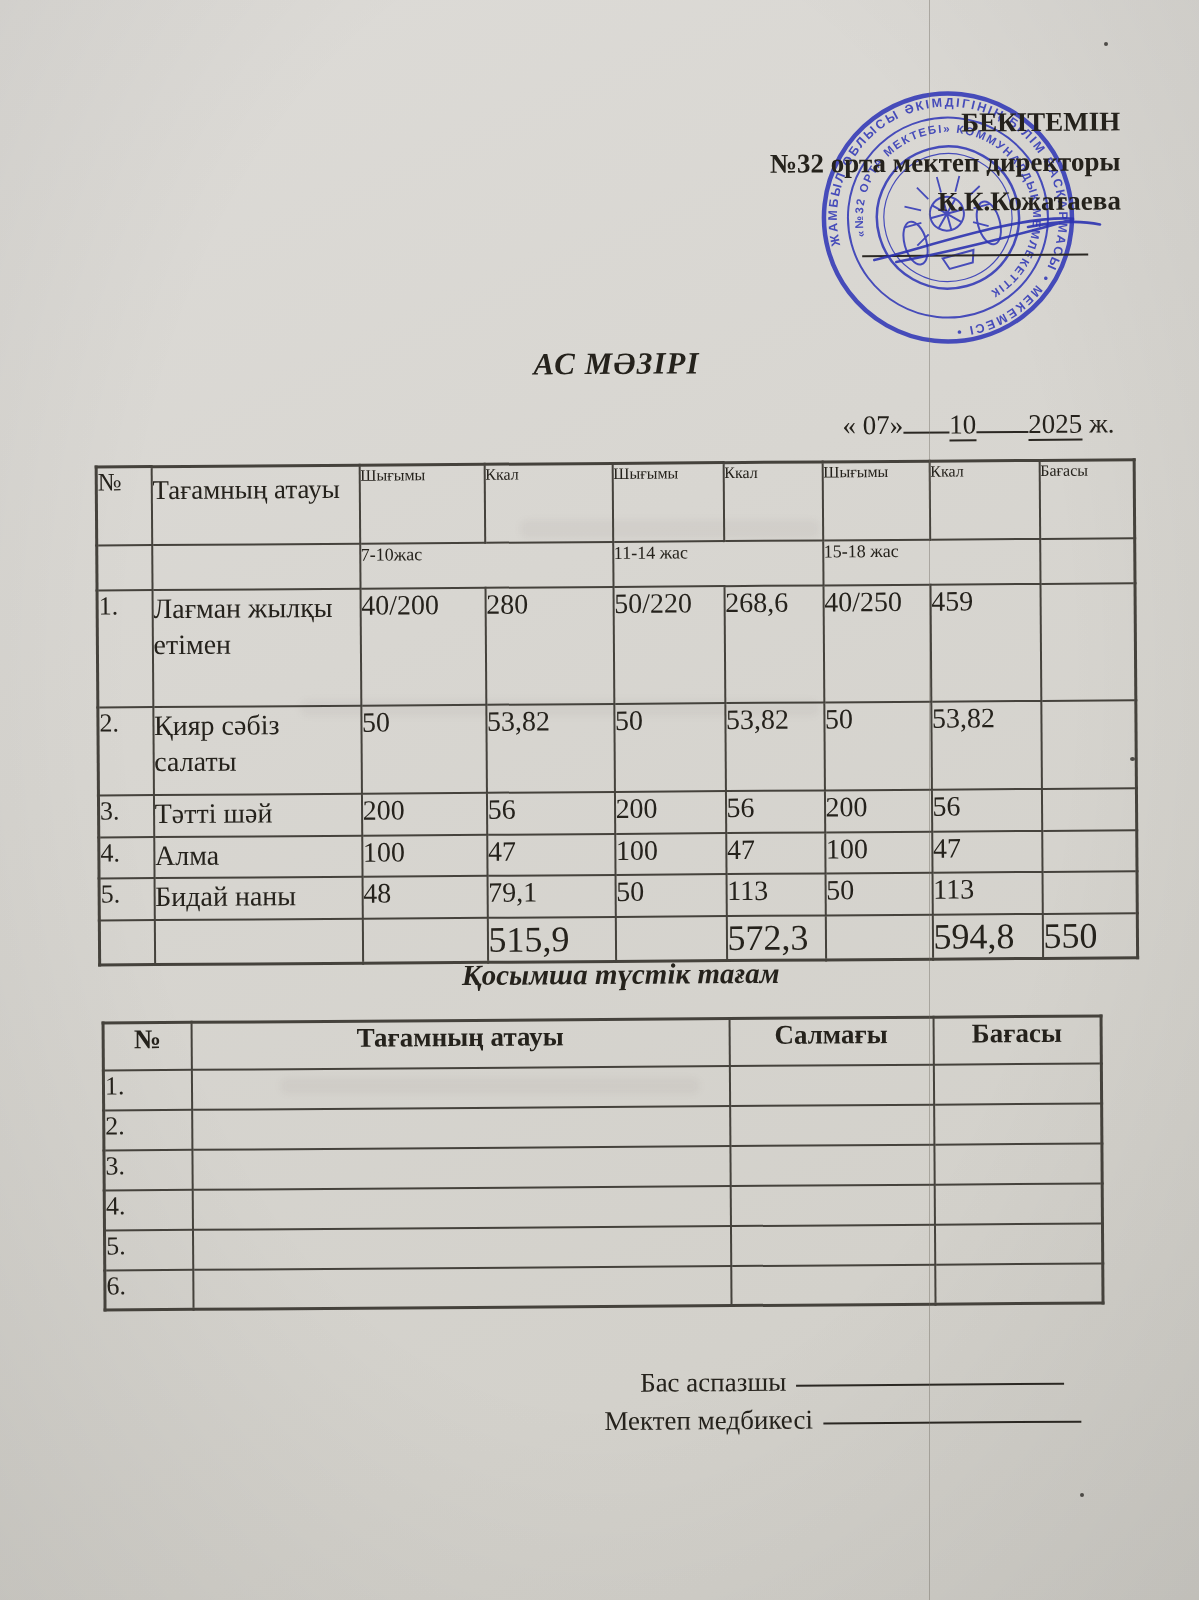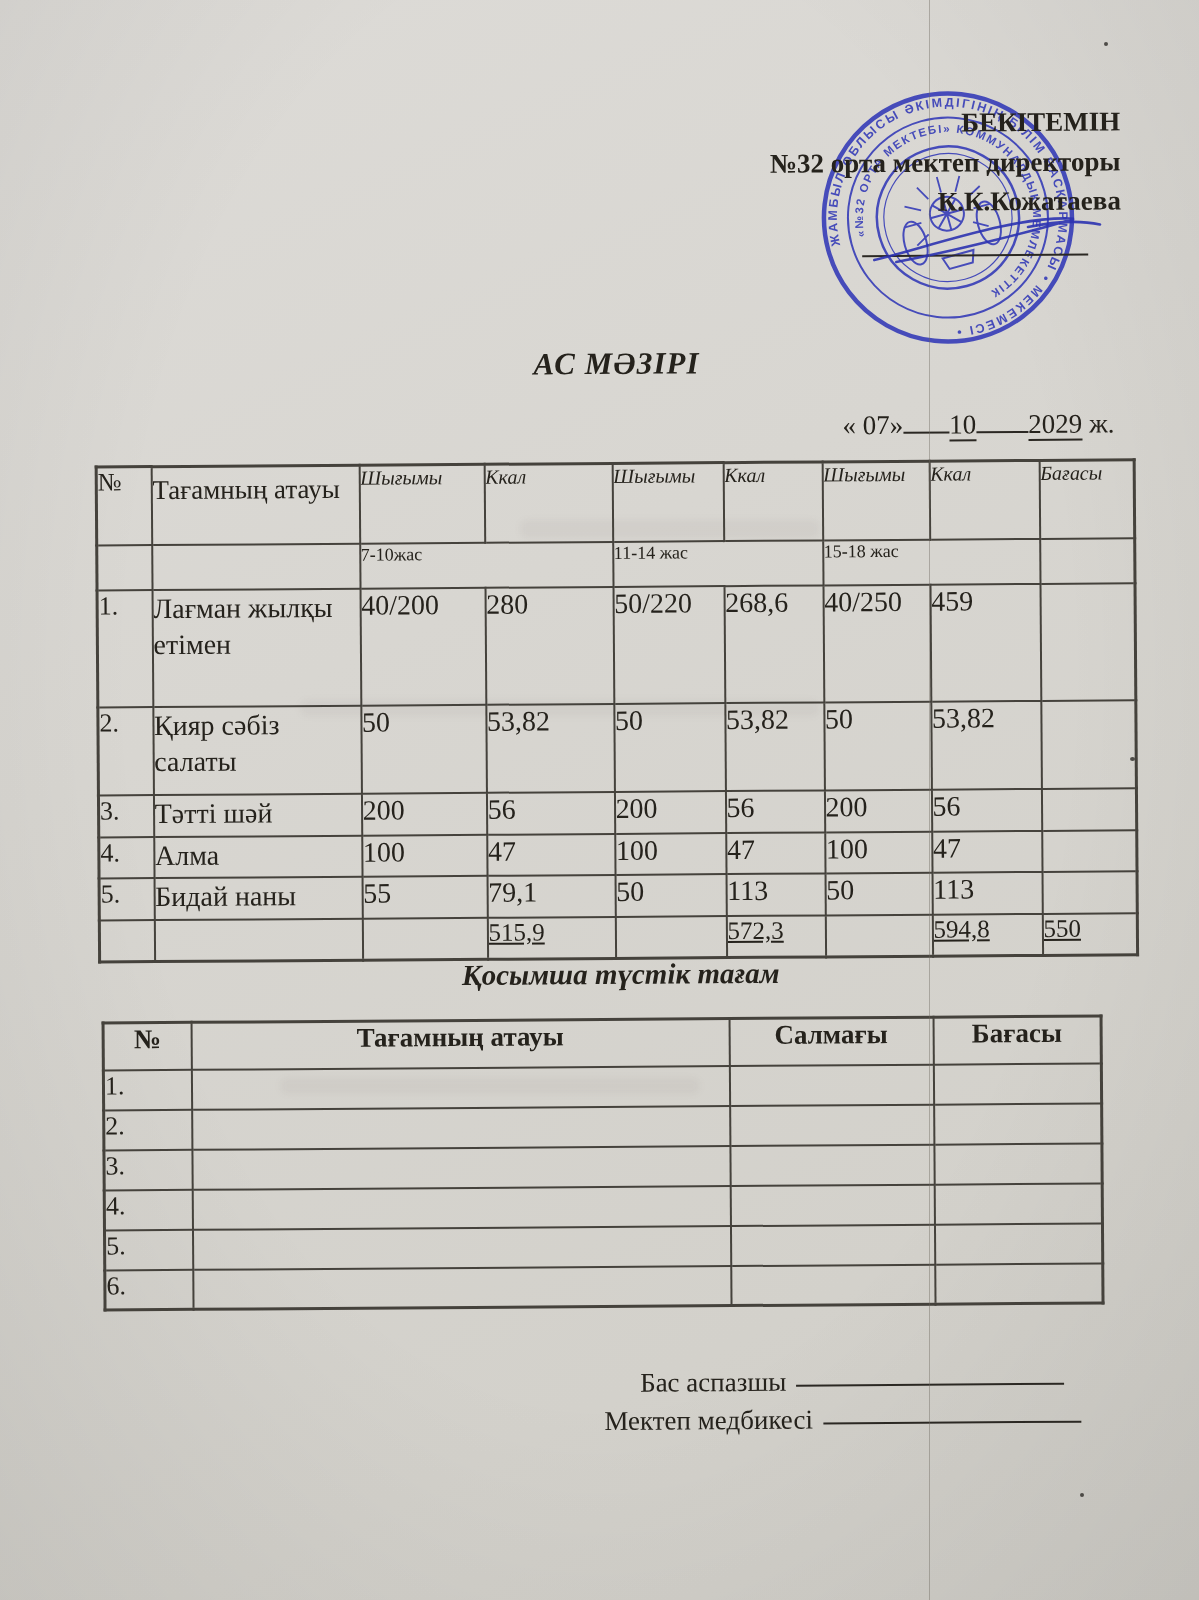--- a/index.html
+++ b/index.html
@@ -42,28 +42,28 @@
   .menu-table td,.menu-table th{border:2px solid #45423c;padding:0;vertical-align:top;
     font-weight:normal;text-align:left;overflow:hidden;}
   .menu-table .h1{height:78px;}
   .menu-table .h2{height:45px;}
   .menu-table .r1{height:117px;}
   .menu-table .r2{height:88px;}
   .menu-table .r3{height:42px;}
   .menu-table .r4{height:41px;}
   .menu-table .r5{height:42px;}
   .menu-table .rt{height:42px;}
-  .th-small{font-size:20px;font-weight:bold;text-align:center;padding-top:8px;font-style:italic;}
+  .th-small{font-size:16px;font-weight:bold;text-align:center;padding-top:8px;}
   .th-num{font-size:25px;font-weight:bold;text-align:center;padding-top:6px;}
   .th-dish{font-size:27px;font-weight:bold;text-align:center;padding:6px 18px 0 18px;line-height:1.7;}
   .age-cell{font-size:18px;font-weight:bold;text-align:center;padding-top:10px;}
   .cell-num{font-size:26px;text-align:center;padding-top:3px;}
   .cell-dish{font-size:28px;padding:3px 58px 0 12px;line-height:1.32;}
   .cell-val{font-size:28px;padding:3px 4px 0 10px;}
-  .cell-total{font-size:25px;padding:3px 4px 0 10px;text-decoration:underline;}
+  .cell-total{font-size:36px;padding:3px 4px 0 10px;}
 
   
   .subtitle{position:absolute;left:40px;right:0;top:958px;text-align:center;
     font-size:29px;font-weight:bold;font-style:italic;}
 
   
   .extra-table-wrap{position:absolute;left:100px;top:1018px;}
   .extra-table{width:998px;border:3px solid #45423c;}
   .extra-table td,.extra-table th{border:2px solid #45423c;padding:0;vertical-align:top;overflow:hidden;}
   .extra-table .eh{height:47px;}
@@ -136,21 +136,21 @@
   </div>
   <div class="approval-underline"></div>
 
   <svg class="signature" viewBox="0 0 240 70" xmlns="http://www.w3.org/2000/svg">
     <path d="M6,54 C 58,42 148,10 206,14 C 166,26 84,46 28,56 M160,22 C 190,16 214,16 232,20" stroke="#2c33b0" stroke-width="2.6" fill="none" opacity="0.9" stroke-linecap="round"></path>
   </svg>
 
   <div class="doc-title">АС МӘЗІРІ</div>
 
   <div class="date-line">
-    <span>« 07»</span><span class="dgap1"></span><span class="dul">10</span><span class="dgap2"></span><span class="dul">2029</span><span class="dsuf">ж.</span>
+    <span>« 07»</span><span class="dgap1"></span><span class="dul">10</span><span class="dgap2"></span><span class="dul">2025</span><span class="dsuf">ж.</span>
   </div>
 
   <div class="menu-table-wrap">
     <table class="menu-table">
       <colgroup>
         <col style="width:55px">
           <col style="width:208px">
           <col style="width:125px">
           <col style="width:128px">
         <col style="width:111px">
@@ -219,21 +219,21 @@
         <td class="cell-val">47</td>
         <td class="cell-val">100</td>
         <td class="cell-val">47</td>
         <td class="cell-val">100</td>
         <td class="cell-val">47</td>
         <td></td>
       </tr>
       <tr class="r5">
         <td class="cell-num">5.</td>
         <td class="cell-dish">Бидай наны</td>
-        <td class="cell-val">55</td>
+        <td class="cell-val">48</td>
         <td class="cell-val">79,1</td>
         <td class="cell-val">50</td>
         <td class="cell-val">113</td>
         <td class="cell-val">50</td>
         <td class="cell-val">113</td>
         <td></td>
       </tr>
       <tr class="rt">
         <td></td>
         <td></td>

